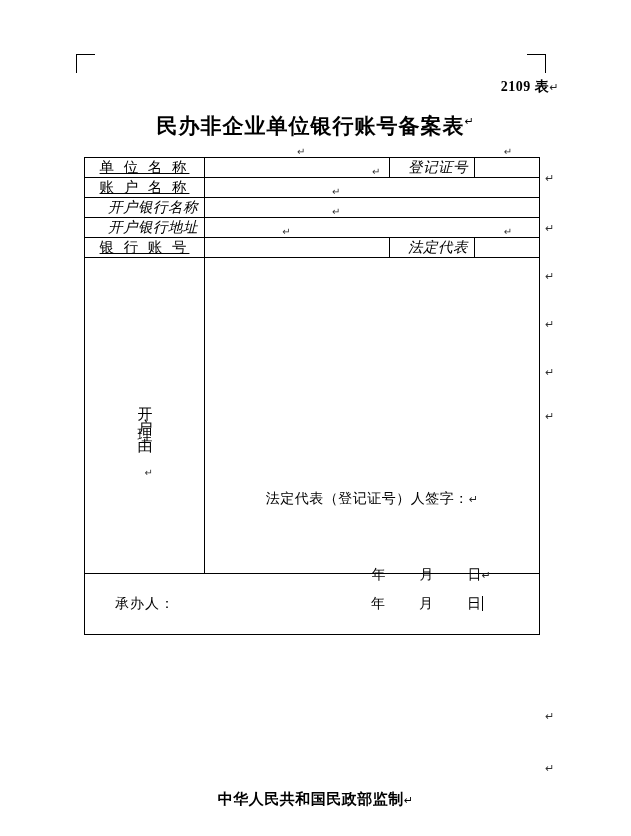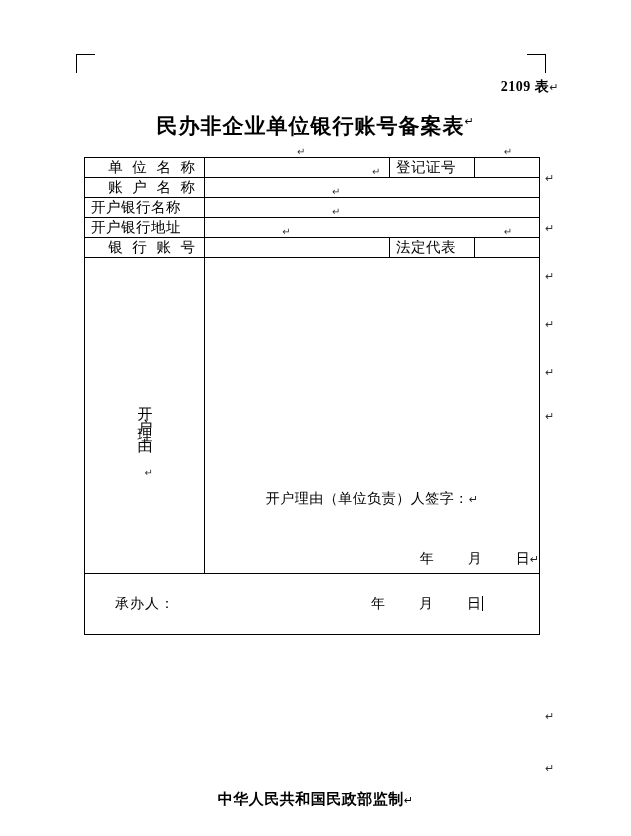--- a/index.html
+++ b/index.html
@@ -63,30 +63,32 @@
   }
   table.form td {
     border: 1px solid #000;
     font-size: 14.5px;
     vertical-align: middle;
     padding: 0 6px;
     position: relative;
   }
 
   .lbl {
-    text-align: right;
+    text-align: center;
     white-space: nowrap;
     letter-spacing: 3px;
     font-size: 14.5px;
+    text-decoration: underline;
   }
   .lbl-tight {
-    text-align: left;
+    text-align: right;
     white-space: nowrap;
     letter-spacing: 0.5px;
     font-size: 14.5px;
+    font-style: italic;
   }
   .val {
     text-align: center;
     font-size: 13px;
     color: #111;
   }
   .pilcrow {
     font-size: 11px;
     color: #222;
     font-family: "Liberation Serif", serif;
@@ -126,22 +128,22 @@
     right: 0;
     top: 232px;
     text-align: center;
     font-size: 14px;
     letter-spacing: 0.5px;
   }
   .date-line {
     position: absolute;
     left: 0;
     right: 0;
-    top: 292px;
-    text-align: right;
+    top: 308px;
+    text-align: center;
     font-size: 14px;
   }
   .date-line .gap { display: inline-block; width: 34px; }
   .date-line .lead { display: inline-block; width: 118px; }
 
   .bottom-row td {
     height: 60px;
   }
   .bottom-inner {
     display: flex;
@@ -257,21 +259,21 @@
         </td>
       </tr>
 
       <tr>
         <td class="reason-label-cell">
           <span class="vert">开户理由</span>
           <span class="cellmark" style="left:50%; right:auto; bottom:95px;">↵</span>
         </td>
         <td class="reason-box" colspan="3">
           <div class="sign-line">
-            <span>开户理由（单位负责）人签字：</span><span class="pilcrow">↵</span>
+            <span>法定代表（登记证号）人签字：</span><span class="pilcrow">↵</span>
           </div>
           <div class="date-line">
             <span class="lead"></span><span>年</span><span class="gap"></span><span>月</span><span class="gap"></span><span>日</span><span class="pilcrow">↵</span>
           </div>
         </td>
       </tr>
 
       <tr class="bottom-row">
         <td colspan="4" style="padding:0;">
           <div class="bottom-inner">

